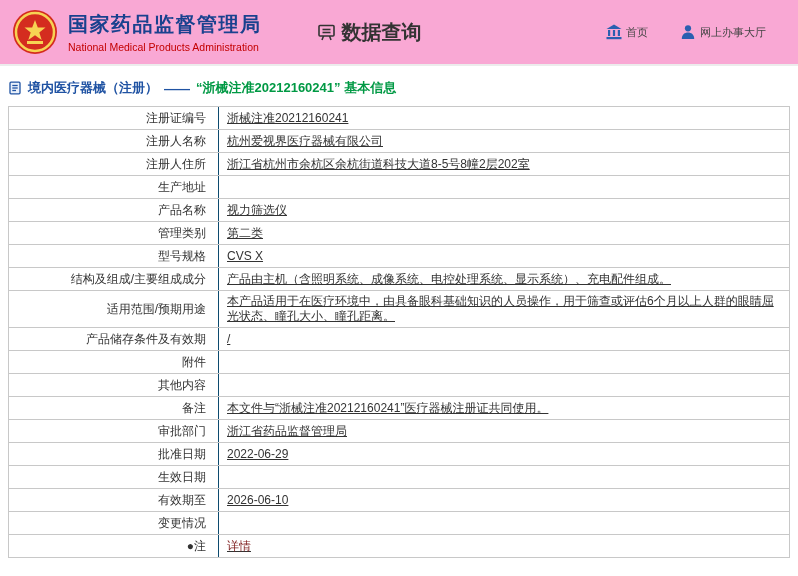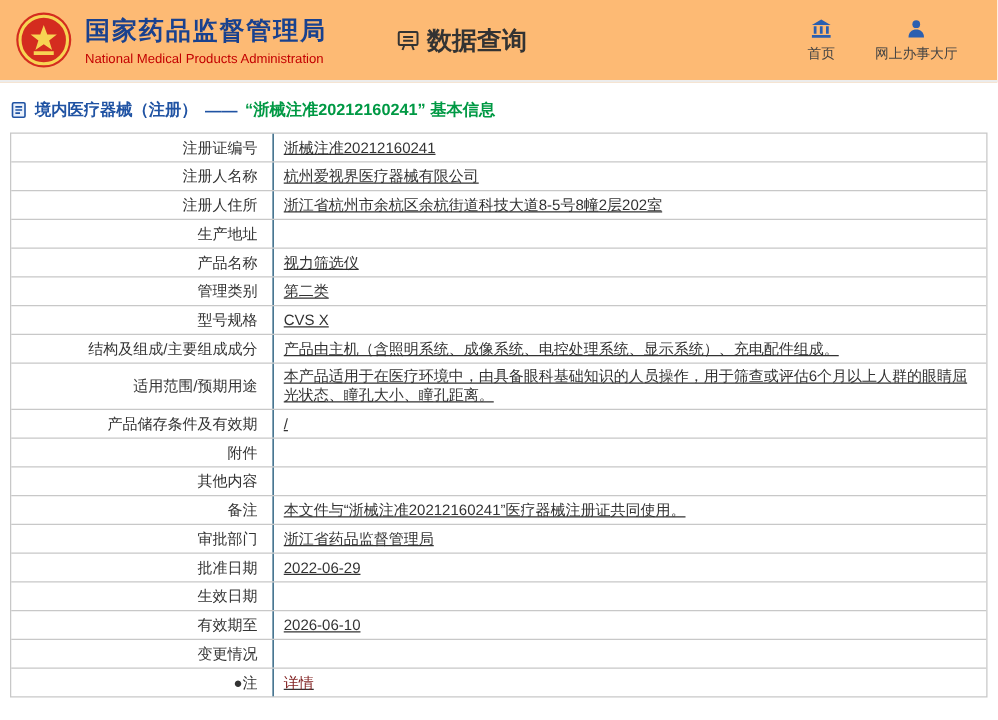--- a/index.html
+++ b/index.html
@@ -10,36 +10,36 @@
     font-family: "Liberation Sans", "DejaVu Sans", sans-serif;
     overflow: hidden;
     color: #333;
   }
 
   
   .header {
     display: flex; align-items: center;
     height: 66px; padding: 0 12px;
     border-bottom: 2px solid #ececec;
-    background: #fdba74;
+    background: #f9a8d4;
   }
   .emblem { width: 46px; height: 46px; margin-right: 10px; flex: 0 0 auto; }
   .org { display: flex; flex-direction: column; }
   .org-cn { color: #19418e; font-size: 20px; font-weight: bold; letter-spacing: 1.5px; }
   .org-en { color: #c30000; font-size: 10.5px; margin-top: 3px; }
 
   .data-query {
     display: flex; align-items: center; gap: 6px;
     margin-left: 55px;
     font-size: 20px; font-weight: bold; color: #333;
   }
 
   .top-nav { margin-left: auto; display: flex; gap: 32px; margin-right: 20px; }
   .nav-item {
-    display: flex; flex-direction: column; align-items: center; gap: 4px;
+    display: flex; flex-direction: row; align-items: center; gap: 4px;
     font-size: 11px; color: #444; cursor: pointer;
   }
 
   
   .breadcrumb {
     display: flex; align-items: center; gap: 6px;
     padding: 13px 8px 9px 8px;
     font-size: 13px; font-weight: bold;
   }
   .bc-section { color: #2053a3; }

